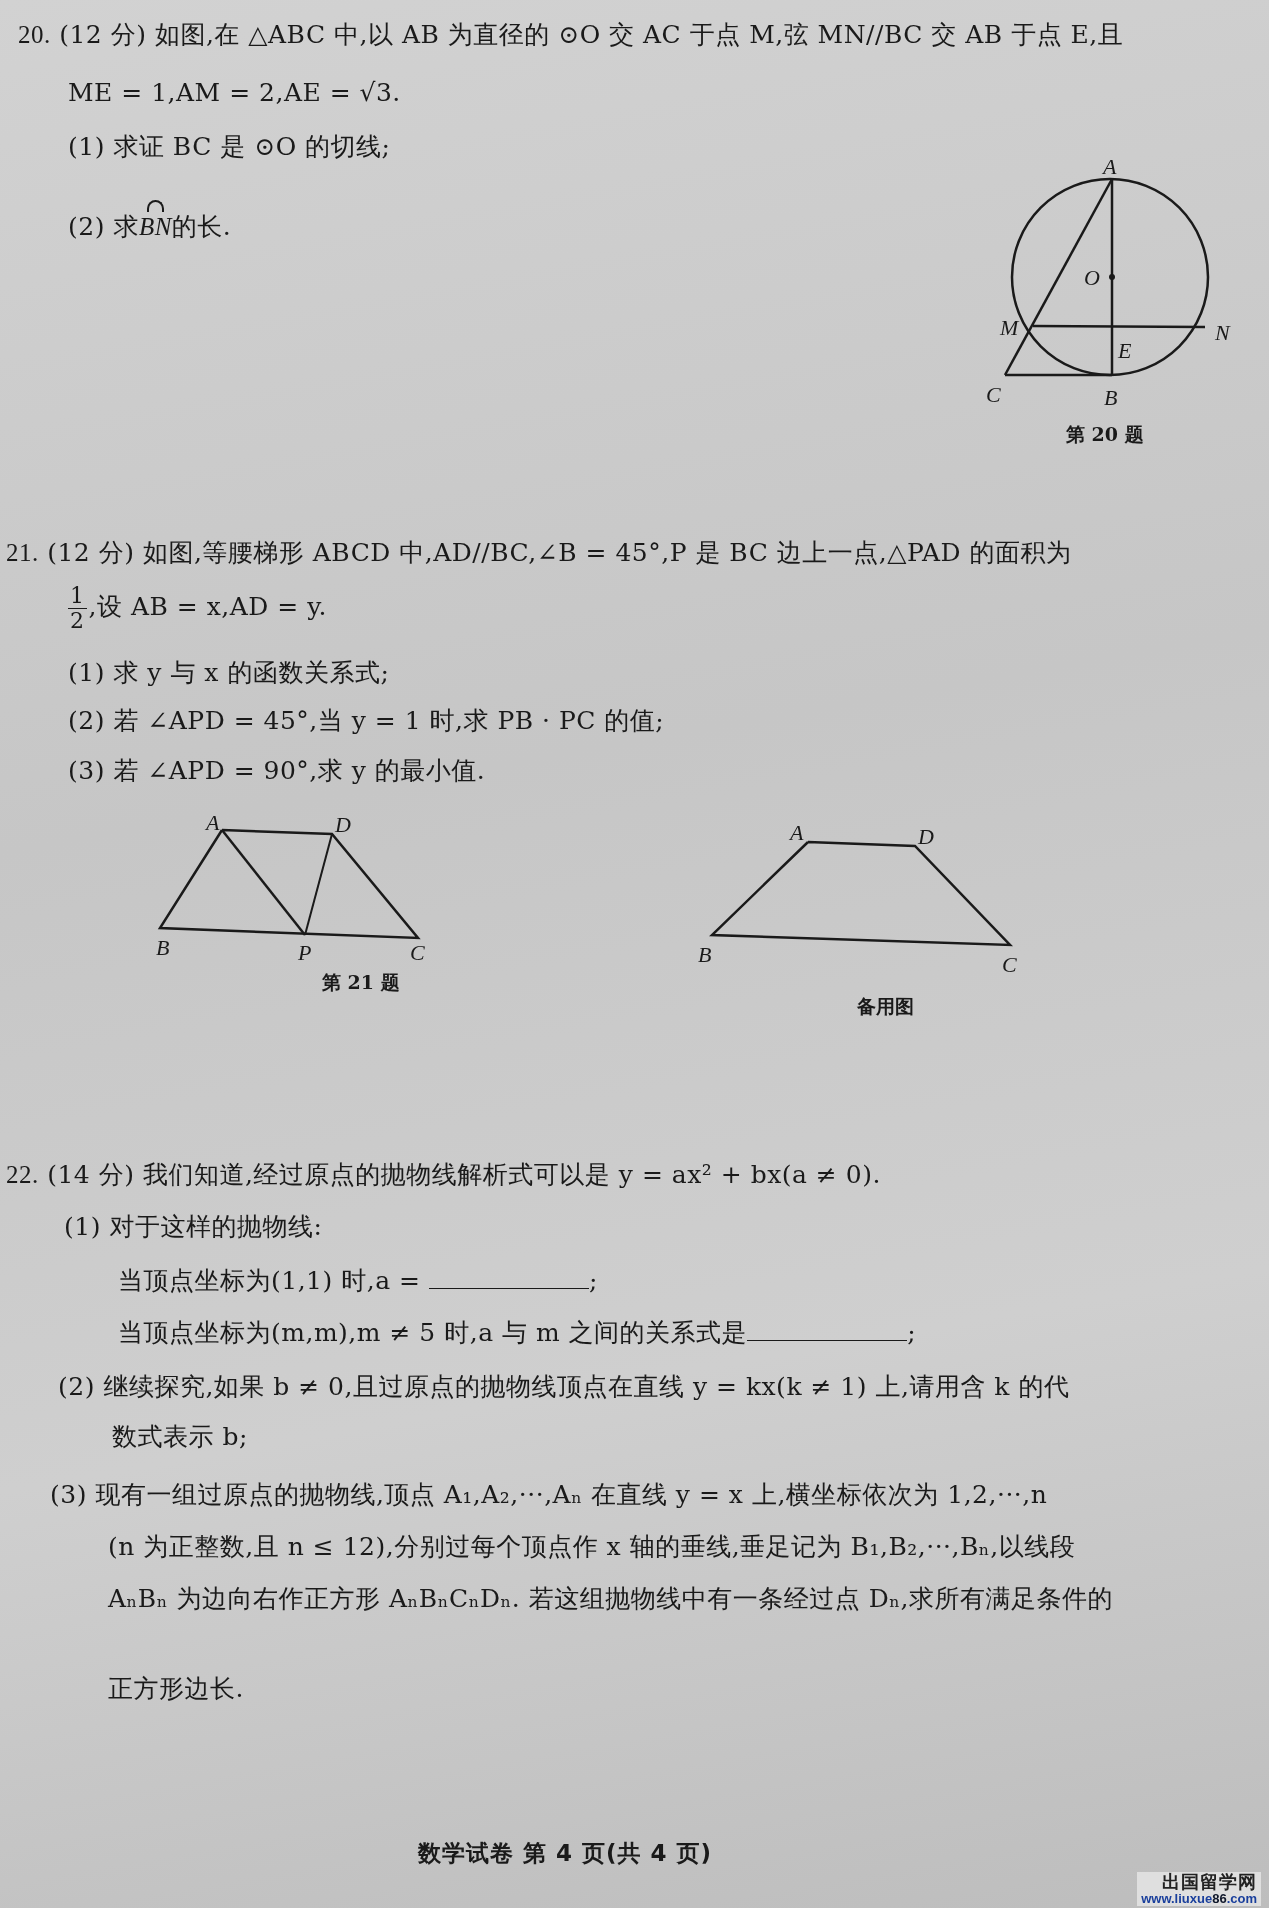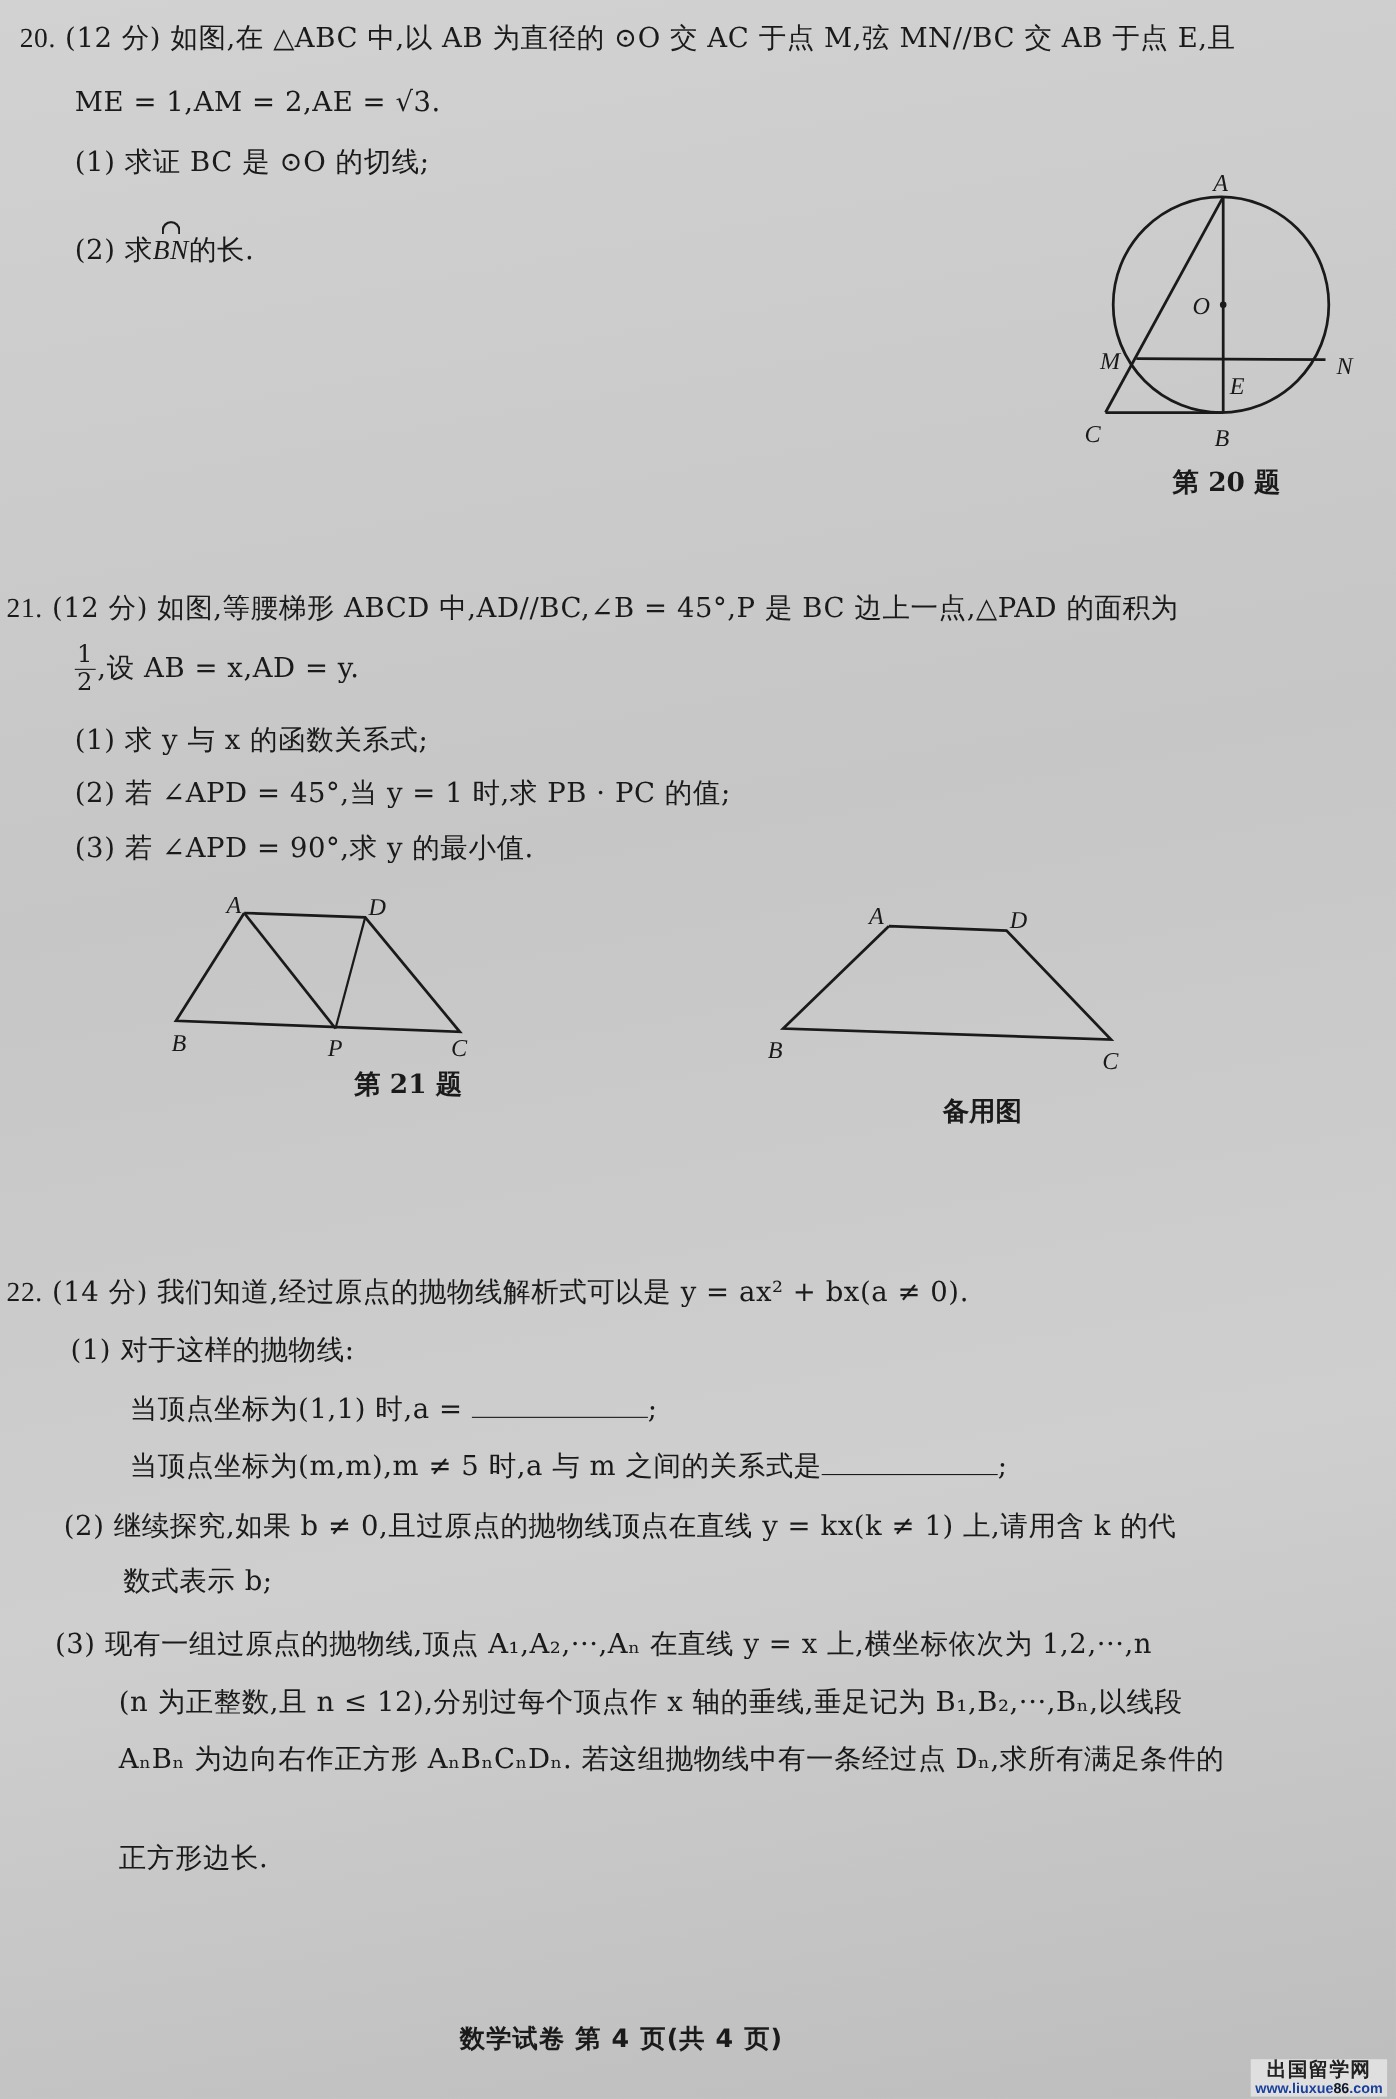--- a/index.html
+++ b/index.html
@@ -16,24 +16,24 @@
   .math { font-family: "Liberation Serif", serif; font-style: italic; }
   .frac { display: inline-block; vertical-align: middle; text-align: center; font-size: 22px; line-height: 24px; margin-right: 2px; }
   .frac .num { display: block; border-bottom: 1.5px solid #1a1a1a; padding: 0 2px; }
   .frac .den { display: block; }
   .blank { display: inline-block; width: 160px; border-bottom: 1.5px solid #1a1a1a; height: 24px; vertical-align: baseline; }
   .arc { position: relative; display: inline-block; }
   .arc::before {
     content: ""; position: absolute; left: 8px; right: 8px; top: -10px; height: 10px;
     border: 2px solid #1a1a1a; border-bottom: none; border-radius: 20px 20px 0 0;
   }
-  .caption { position: absolute; font-size: 24px; font-weight: bold; font-family: "DejaVu Serif", serif; }
+  .caption { position: absolute; font-size: 19px; font-weight: bold; font-family: "DejaVu Serif", serif; }
   svg text { font-family: "Liberation Serif", serif; font-style: italic; font-size: 22px; fill: #1a1a1a; }
   .footer { position: absolute; left: 418px; top: 1838px; font-family: "DejaVu Sans", sans-serif; font-size: 23px; font-weight: bold; letter-spacing: 1px; }
-  .watermark { position: absolute; right: 8px; top: 1872px; text-align: center; background: rgba(255,255,255,0.5); padding: 0 4px; }
+  .watermark { position: absolute; right: 8px; top: 1872px; text-align: right; background: rgba(255,255,255,0.5); padding: 0 4px; }
   .watermark .wm-cn { font-family: "DejaVu Sans", sans-serif; font-size: 18px; font-weight: bold; color: #222; letter-spacing: 1px; line-height: 20px; }
   .watermark .wm-url { font-family: "Liberation Sans", sans-serif; font-size: 13px; font-weight: bold; color: #1a3f9c; line-height: 14px; }
   .watermark .wm-url .accent { color: #0f172a; }
 </style>
 </head>
 <body>
 
 <div class="page">
 
   <div class="line" style="left:18px; top:18px;">

